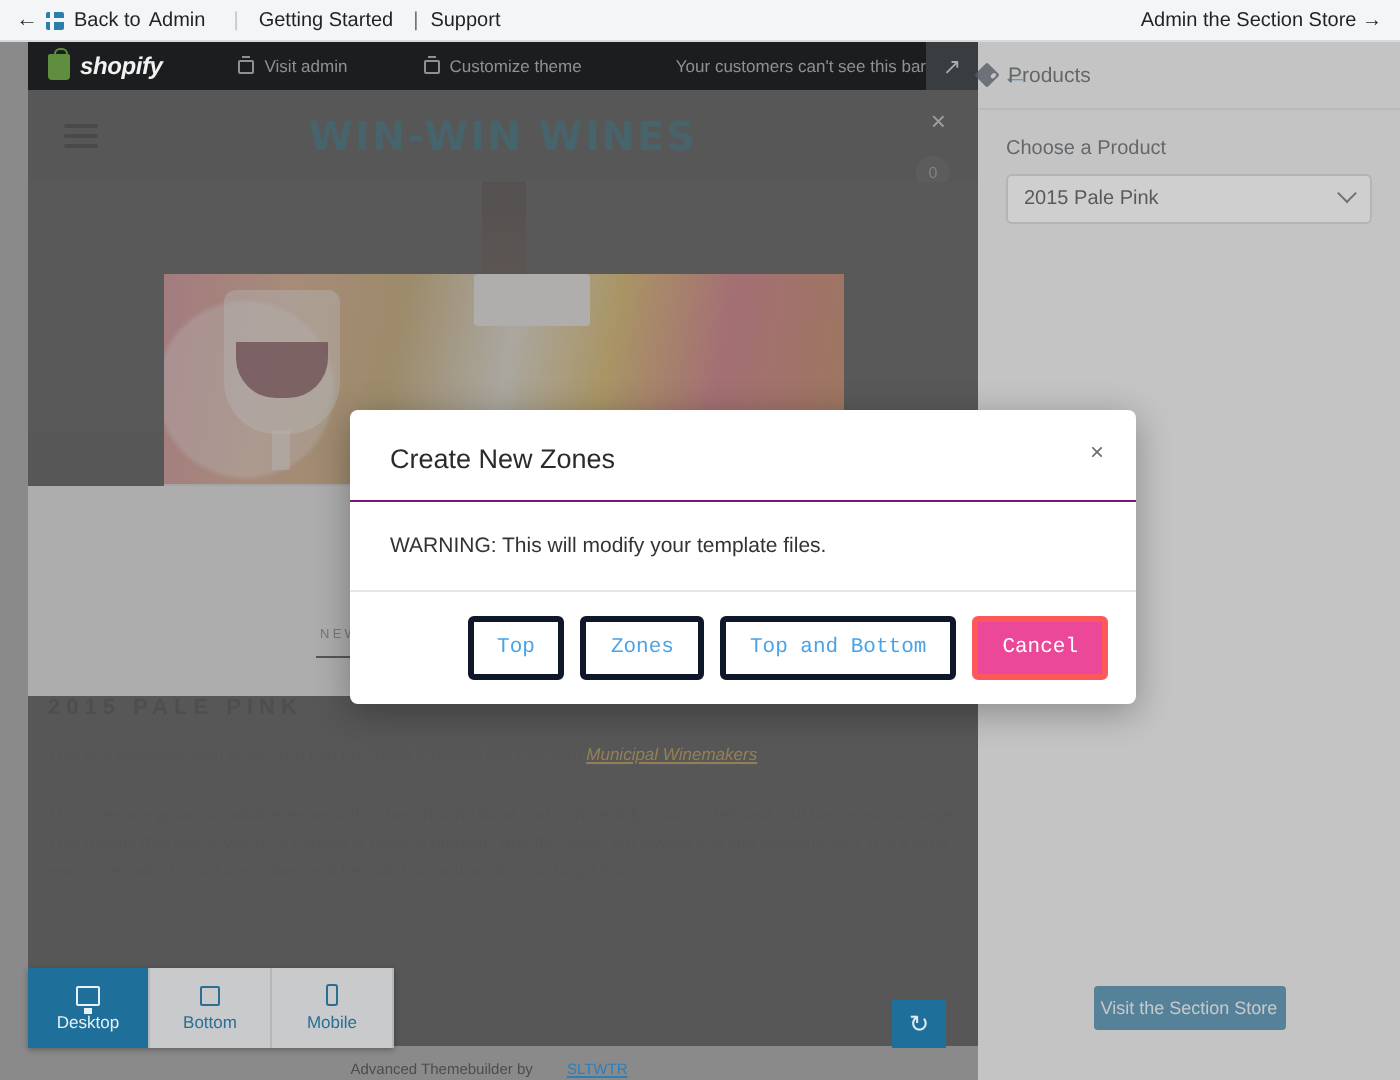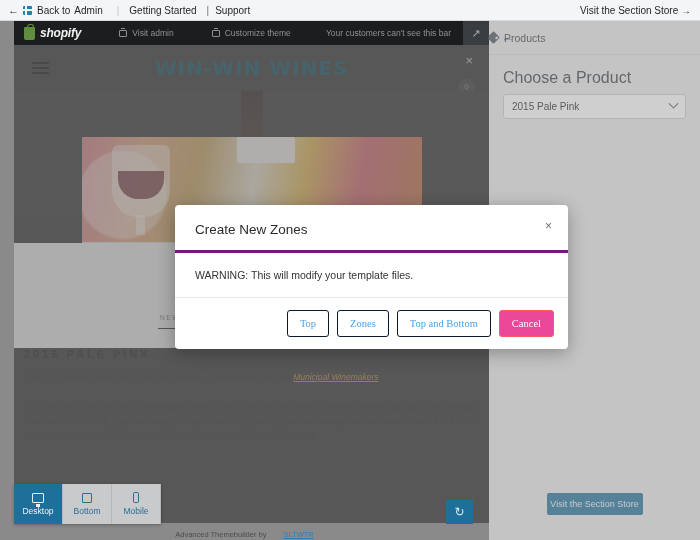--- a/index.html
+++ b/index.html
@@ -63,21 +63,21 @@
   }
   .sb-item { display: flex; align-items: center; margin-left: 22px; color: #8e9194; padding-left: 16px; }
   .sb-sq {
     width: 8px; height: 7px; border: 1px solid #8e9194; border-radius: 1px;
     margin-right: 5px; position: relative;
   }
   .sb-sq::after {
     content: ""; position: absolute; left: 1px; top: -2.5px; width: 4px; height: 2px;
     border-top: 1px solid #8e9194;
   }
-  .sb-notice { margin-left: auto; margin-right: 12px; color: #8e9194; }
+  .sb-notice { margin-left: auto; color: #8e9194; }
   .sb-expand {
     width: 26px; height: 24px; background: #3a3d40; color: #a9acaf;
     display: flex; align-items: center; justify-content: center; font-size: 11px;
   }
 
   
   .theme {
     position: absolute; top: 24px; left: 14px; width: 475px; height: 478px;
     background: #2f2f2f; overflow: hidden;
   }
@@ -184,21 +184,21 @@
     position: absolute; top: 24px; left: 14px; width: 475px; height: 478px;
     background: rgba(120,120,120,.55); pointer-events: none;
   }
 
   
   .device-bar {
     position: absolute; left: 14px; bottom: 16px; display: flex;
     box-shadow: 0 1px 3px rgba(0,0,0,.3);
   }
   .device-btn {
-    width: 49px; height: 40px; background: #c8cacb; color: #2a6e96;
+    width: 61px; height: 40px; background: #c8cacb; color: #2a6e96;
     display: flex; flex-direction: column; align-items: center; justify-content: center;
     font-size: 8.5px; gap: 3px; border-right: 1px solid #b4b6b7;
   }
   .device-btn.active { background: #1f6f9b; color: #e8f1f6; }
   .dv-ic { width: 12px; height: 10px; border: 1.4px solid currentColor; border-radius: 1px; }
   .dv-ic.desktop::after {
     content: ""; display: block; width: 4px; height: 3px; margin: 10px auto 0;
     background: currentColor;
   }
   .dv-ic.tablet { width: 10px; height: 10px; }
@@ -233,21 +233,21 @@
   }
   .tag-ic {
     width: 9px; height: 9px; background: #4b5560; transform: rotate(45deg);
     border-radius: 1px; position: relative;
   }
   .tag-ic::after {
     content: ""; position: absolute; right: 1px; top: 1px;
     width: 2.5px; height: 2.5px; background: #e9eaeb; border-radius: 50%;
   }
   .side-body { padding: 14px 14px 0 14px; }
-  .field-label { font-size: 16px; color: #3a4046; margin-bottom: 7px; }
+  .field-label { font-size: 10px; color: #3a4046; margin-bottom: 7px; }
   .select-box {
     height: 25px; background: #fdfdfd; border: 1px solid #c9cccf; border-radius: 3px;
     display: flex; align-items: center; padding: 0 8px;
     font-size: 10px; color: #23282c; position: relative;
   }
   .chev {
     margin-left: auto; width: 7px; height: 7px; border-right: 1.4px solid #4a5560;
     border-bottom: 1.4px solid #4a5560; transform: rotate(45deg) translate(-2px,-2px);
   }
   .store-btn {
@@ -262,56 +262,56 @@
   }
 
   
   .modal {
     position: absolute; left: 175px; top: 205px; width: 393px;
     background: #fff; border-radius: 4px;
     box-shadow: 0 4px 18px rgba(0,0,0,.3);
     z-index: 50;
   }
   .modal-head {
-    padding: 17px 20px 13px 20px; border-bottom: 3px solid #701a75;
+    padding: 17px 20px 13px 20px; border-bottom: 1px solid #701a75;
     position: relative;
   }
   .modal-title { font-size: 13.5px; color: #2b2b2b; font-weight: normal; }
   .modal-x {
     position: absolute; right: 16px; top: 14px; font-size: 12px; color: #6e6e6e;
   }
   .modal-body { padding: 16px 20px 16px 20px; border-bottom: 1px solid #e7e7e7; }
   .modal-msg { font-size: 10.5px; color: #333; }
   .modal-foot {
     padding: 12px 14px; display: flex; justify-content: flex-end; gap: 8px;
   }
   .mbtn {
-    border: 1px solid #0f172a; background: #fff; color: #4aa3e8;
+    border: 3px solid #0f172a; background: #fff; color: #4aa3e8;
     border-radius: 3px; font-size: 10.5px; padding: 7px 12px;
-    font-family: Liberation Serif, serif; white-space: nowrap;
+    font-family: Liberation Mono, monospace; white-space: nowrap;
   }
   .mbtn.danger { background: #ec4899; color: #fff; border-color: #fc5a5a; }
 </style>
 </head>
 <body>
 
 <div id="app">
 
   <div class="admin-bar">
     <div class="admin-left">
       <span class="back-arrow">←</span>
       <span class="shop-sq"></span>
       <span class="admin-link">Back to</span>
       <span class="admin-link">Admin</span>
       <span class="admin-sep">|</span>
       <span class="admin-link">Getting Started</span>
       <span class="admin-dot">|</span>
       <span class="admin-link">Support</span>
     </div>
-    <div class="admin-right">Visit the Section Store →</div>
+    <div class="admin-right">Admin the Section Store →</div>
   </div>
 
   <div class="preview-col">
 
     <div class="shopify-bar">
       <div class="shopify-logo">
         <span class="bag"></span>
         <span class="shopify-word">shopify</span>
       </div>
       <div class="sb-item">

